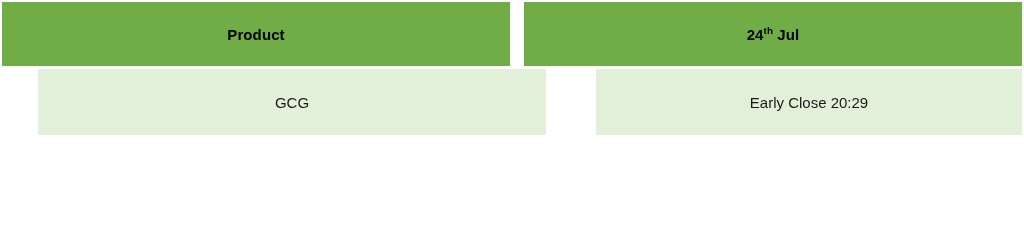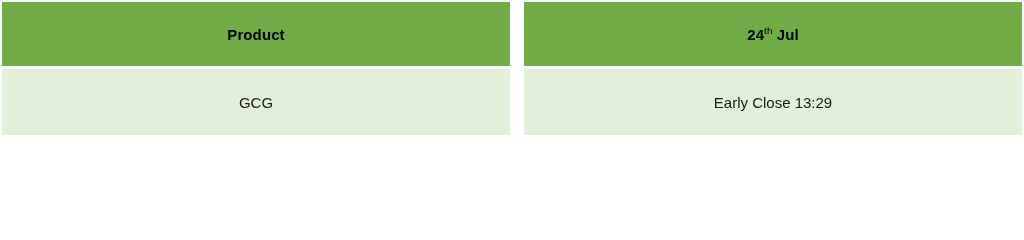--- a/index.html
+++ b/index.html
@@ -71,27 +71,28 @@
     font-weight: bold;
     font-size: 15px;
     letter-spacing: 0.1px;
   }
 
   .body-cell {
     background: #E2EFD9;
     color: #1a1a1a;
     font-weight: normal;
     font-size: 15px;
+    margin-left: 36px;
   }
 
   .ordinal-suffix {
     font-size: 0.66em;
     vertical-align: super;
     line-height: 0;
-    font-weight: normal;
+    font-weight: bold;
   }
 
   .date-label {
     white-space: nowrap;
   }
 </style>
 </head>
 <body>
 
 <div class="schedule-table">
@@ -104,18 +105,18 @@
       <div class="cell header-cell col-date">
         <span class="date-label"><span>24</span><span class="ordinal-suffix">th</span>&nbsp;<span>Jul</span></span>
       </div>
     </div>
 
     <div class="row row-body">
       <div class="cell body-cell col-product">
         <span>GCG</span>
       </div>
       <div class="cell body-cell col-date">
-        <span>Early Close 13:29</span>
+        <span>Early Close 20:29</span>
       </div>
     </div>
 
   </div>
 </div>
 
 </body></html>

